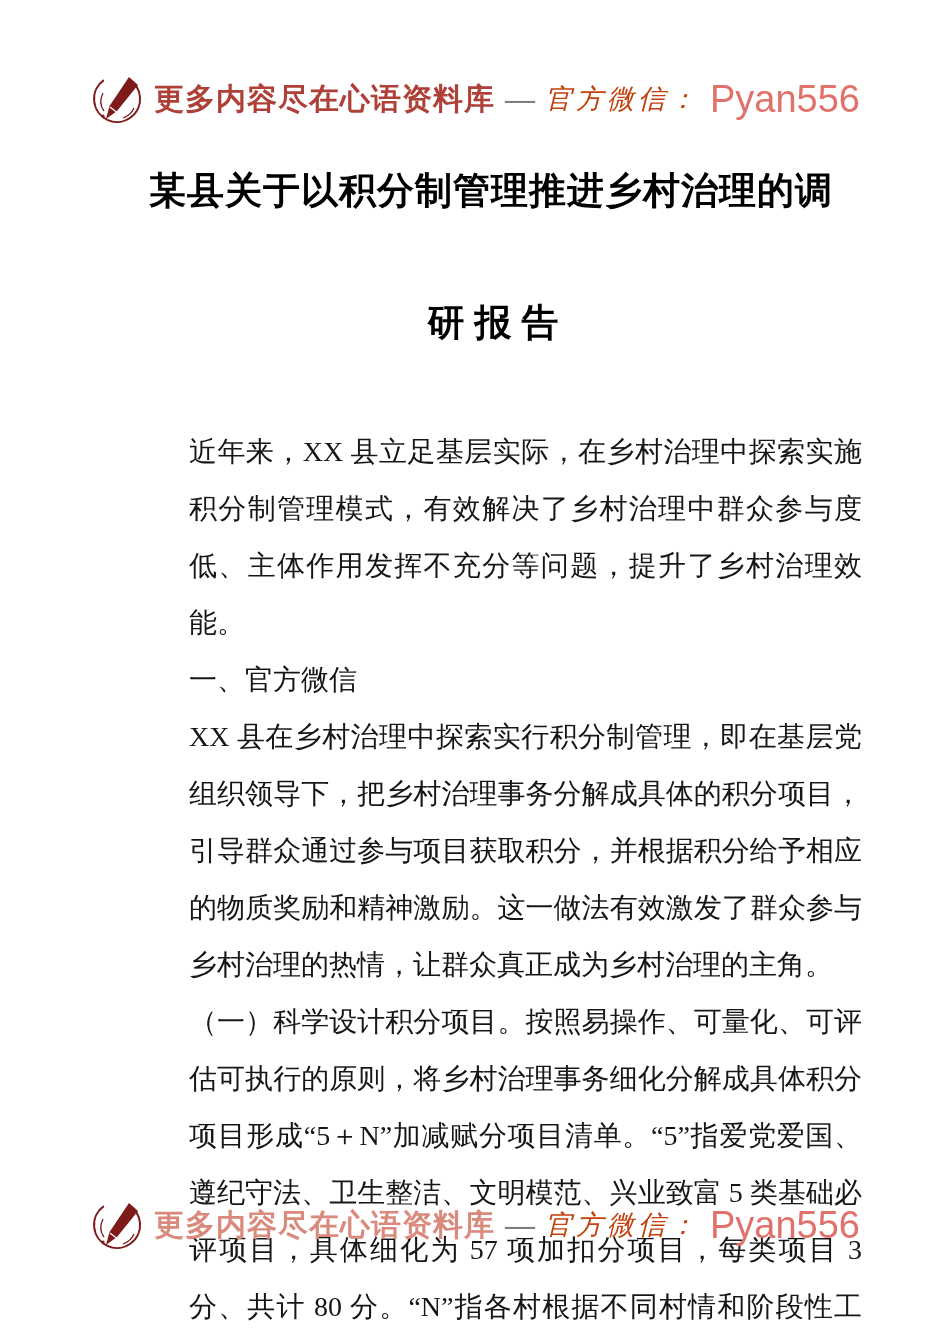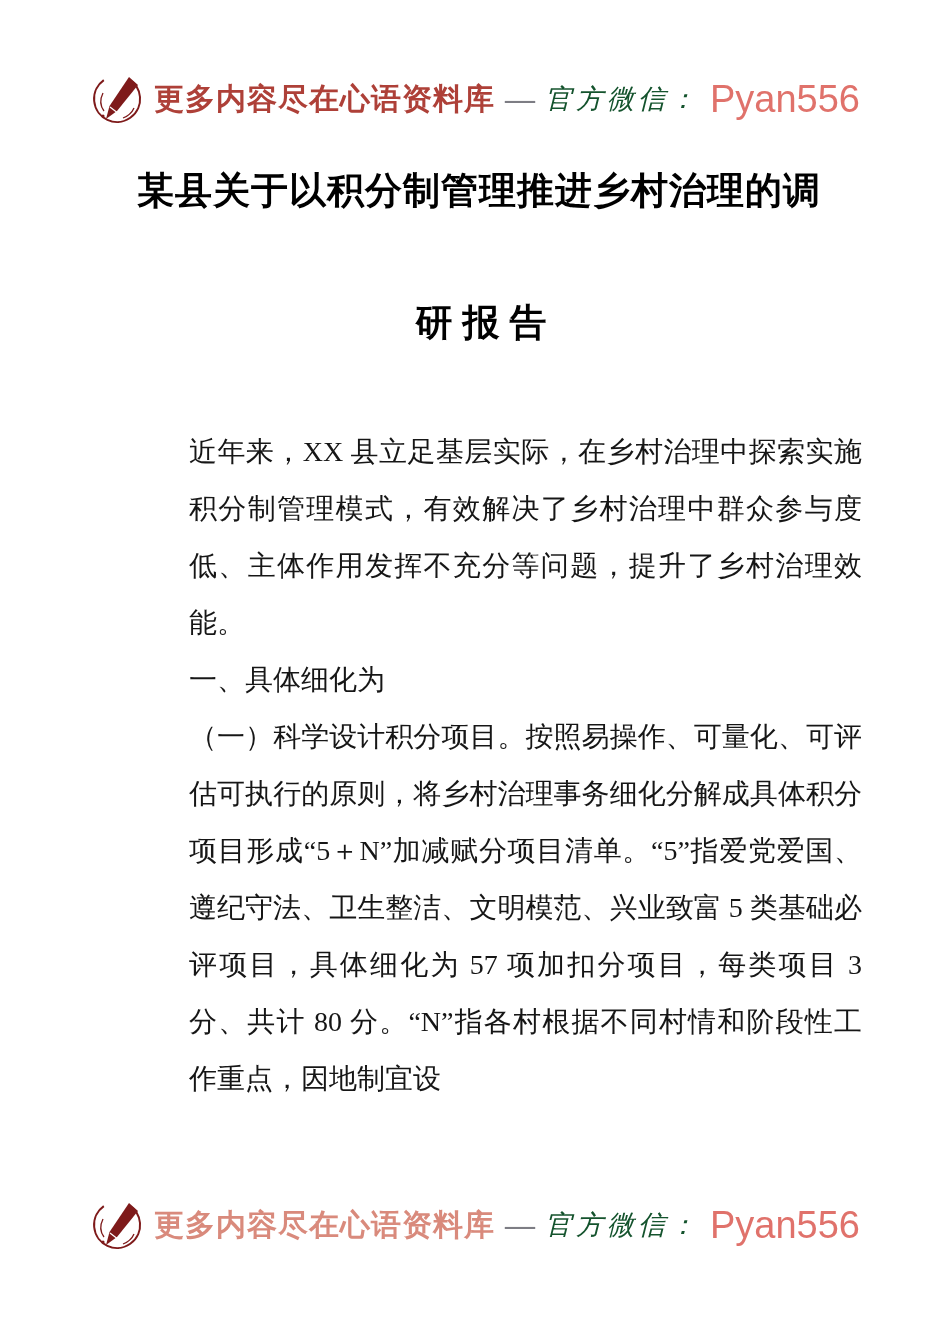--- a/index.html
+++ b/index.html
@@ -31,34 +31,34 @@
   .brand-text {
     font-size: 30px;
     font-weight: bold;
     letter-spacing: 1px;
   }
   .header .brand-text { color: #ae4038; }
   .footer .brand-text { color: #d98a7c; }
   .sep { font-size: 30px; color: #7d7d84; font-weight: bold; }
   .channel {
     font-size: 27px;
-    color: #14532d;
+    color: #c2410c;
     font-style: italic;
     letter-spacing: 4px;
   }
   .wechat-id {
     font-family: "Liberation Sans", sans-serif;
     font-size: 38px;
     color: #e0726b;
   }
 
   
   .doc-title {
     position: absolute;
-    left: 4px;
+    left: 16px;
     width: 100%;
     text-align: center;
     font-weight: bold;
     color: #000000;
     font-size: 37px;
   }
   .doc-title.line1 { top: 166px; letter-spacing: 1px; }
   .doc-title.line2 { top: 298px; letter-spacing: 10px; padding-left: 14px; }
 
   
@@ -97,21 +97,22 @@
       <span class="channel">官方微信：</span>
       <span class="wechat-id">Pyan556</span>
   </div>
 
   <div class="doc-title line1">某县关于以积分制管理推进乡村治理的调</div>
   <div class="doc-title line2">研报告</div>
 
   <div class="doc-body">
 
   <p>近年来，XX 县立足基层实际，在乡村治理中探索实施积分制管理模式，有效解决了乡村治理中群众参与度低、主体作用发挥不充分等问题，提升了乡村治理效能。</p>
-      <p>一、具体细化为</p>
+      <p>一、官方微信</p>
+      <p>XX 县在乡村治理中探索实行积分制管理，即在基层党组织领导下，把乡村治理事务分解成具体的积分项目，引导群众通过参与项目获取积分，并根据积分给予相应的物质奖励和精神激励。这一做法有效激发了群众参与乡村治理的热情，让群众真正成为乡村治理的主角。</p>
       <p>（一）科学设计积分项目。按照易操作、可量化、可评估可执行的原则，将乡村治理事务细化分解成具体积分项目形成“5＋N”加减赋分项目清单。“5”指爱党爱国、遵纪守法、卫生整洁、文明模范、兴业致富 5 类基础必评项目，具体细化为 57 项加扣分项目，每类项目 3 分、共计 80 分。“N”指各村根据不同村情和阶段性工作重点，因地制宜设</p>
     </div>
 
   <div class="brandbar footer">
     <svg class="logo" viewBox="0 0 54 54" aria-hidden="true">
       <g fill="none" stroke="#7e1a1a">
         <path d="M27 4 a23 23 0 1 0 0.2 0" stroke-width="2" stroke-dasharray="118 26" transform="rotate(-35 27 27)"></path>
         <path d="M14 39 q-6 -8 -1 -18" stroke-width="1.3"></path>
         <path d="M33 46 q8 -3 11 -10" stroke-width="1.3"></path>
       </g>

